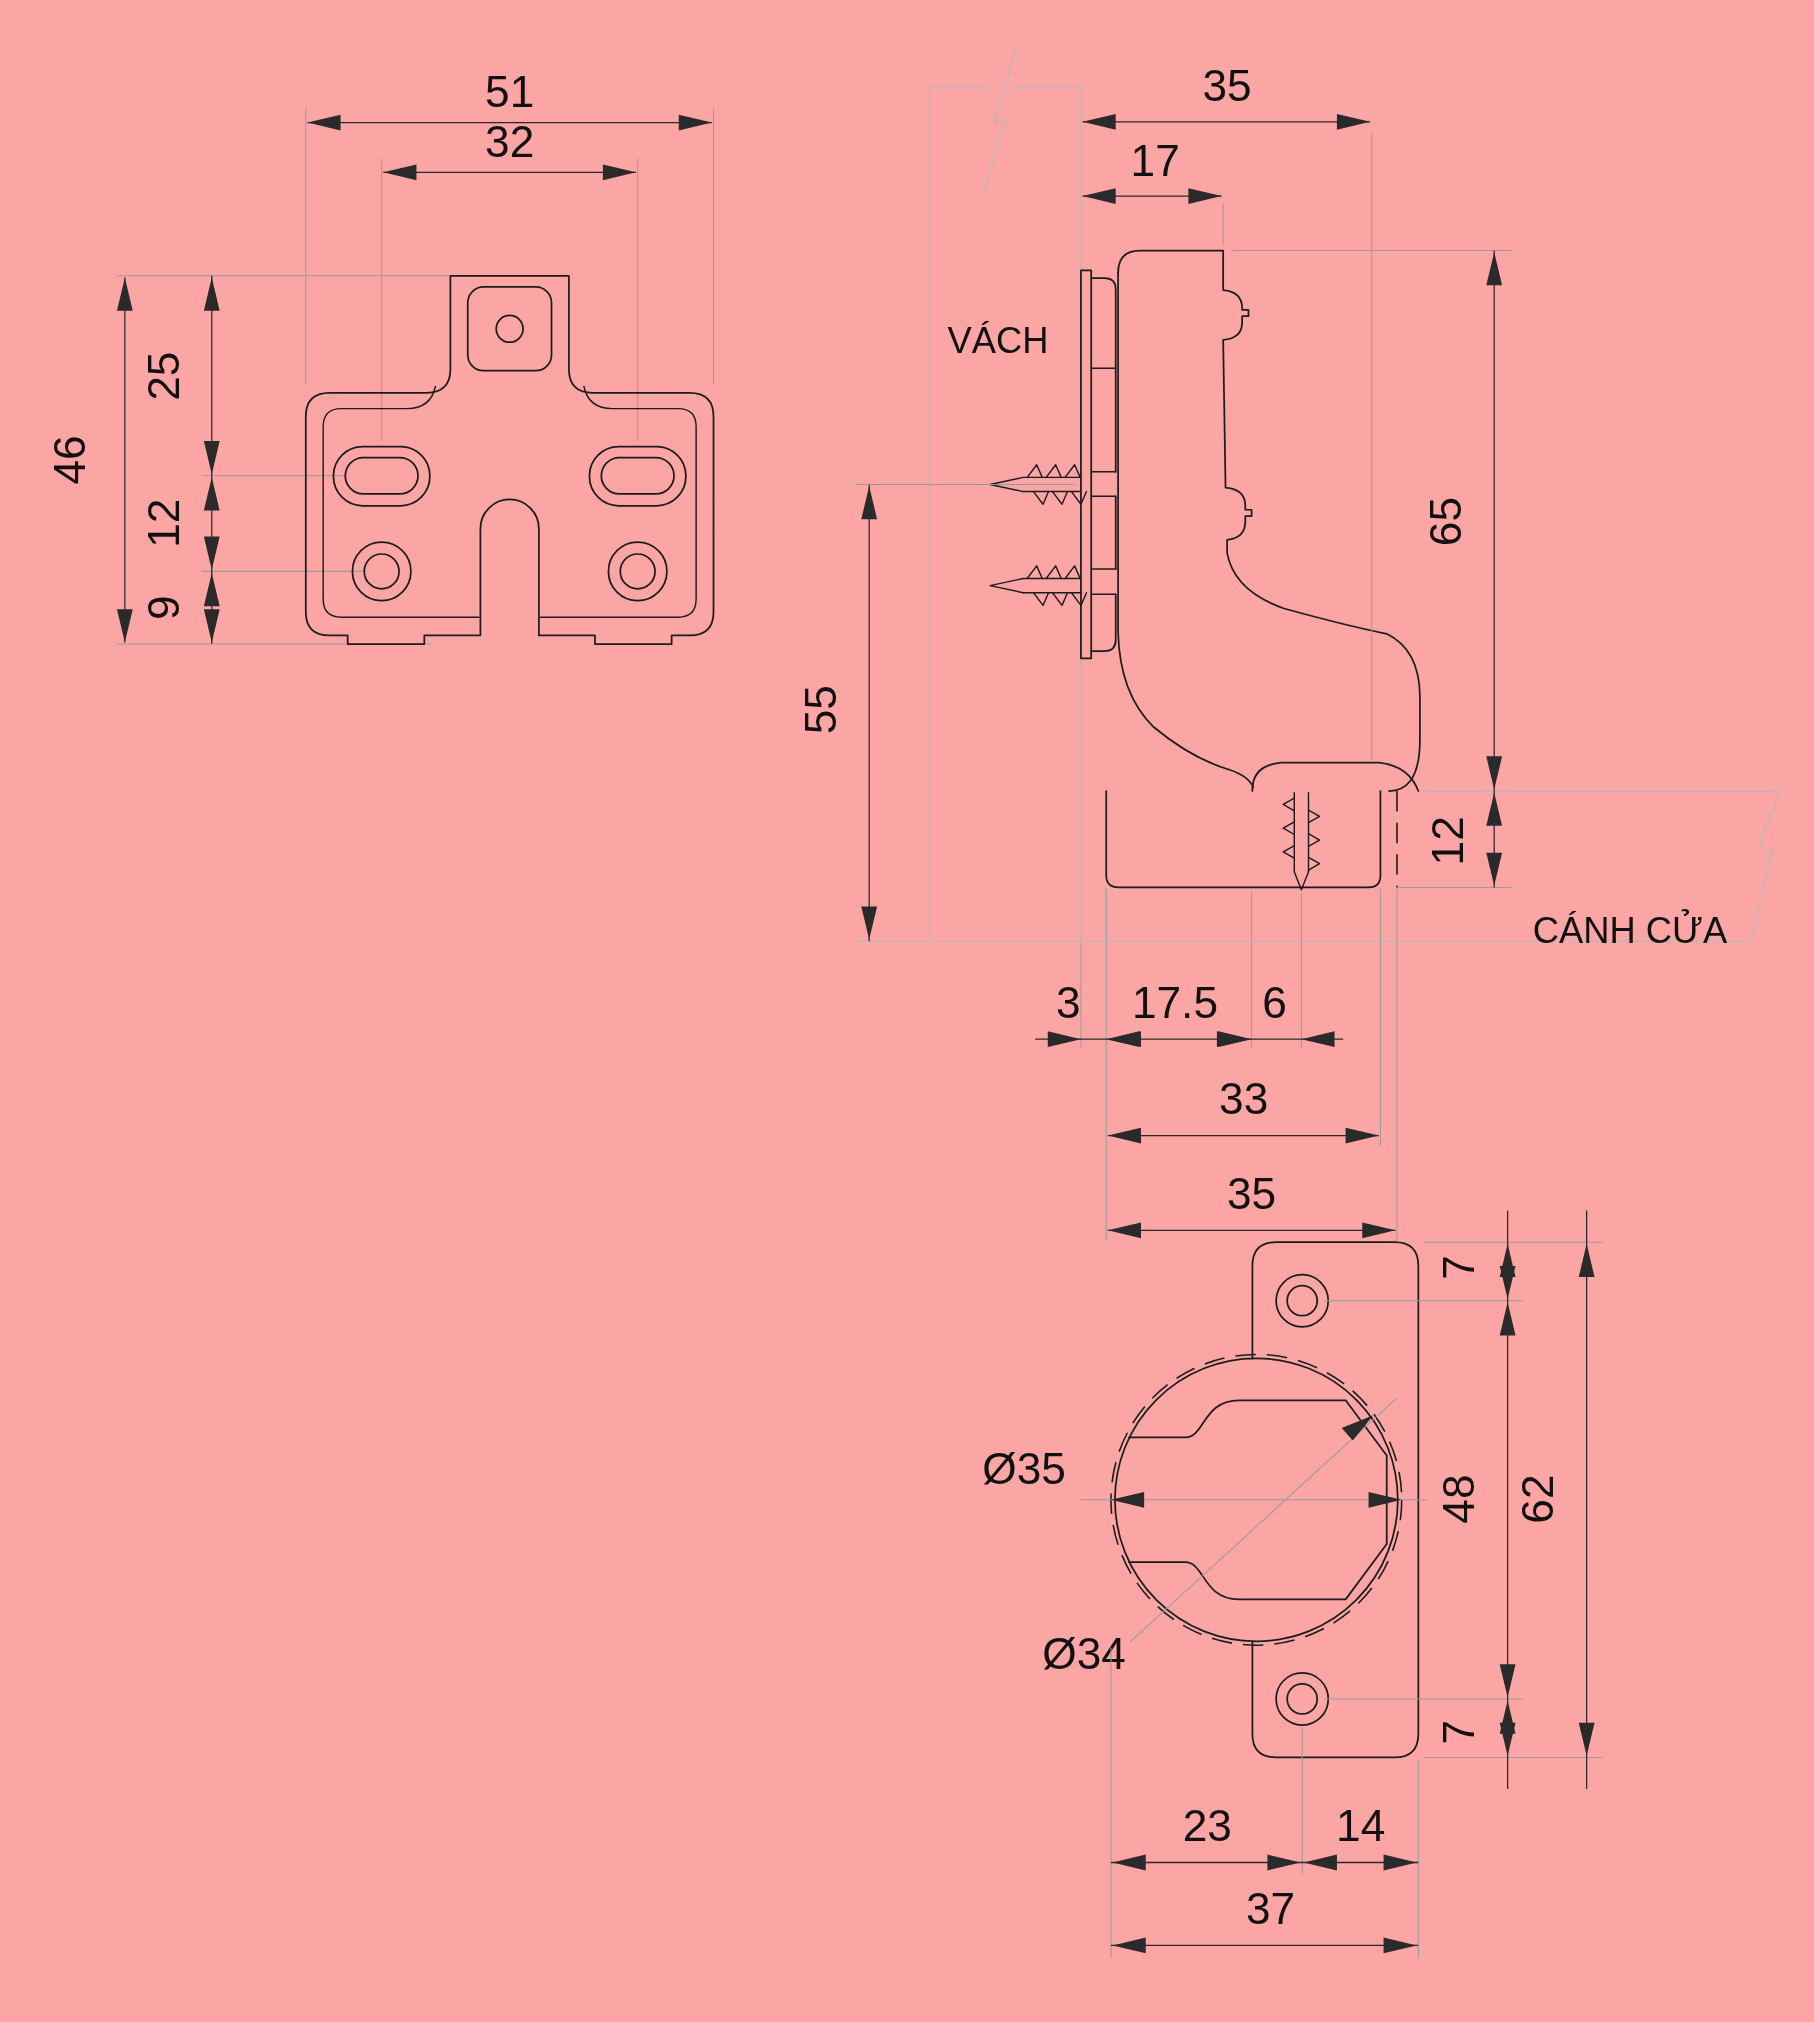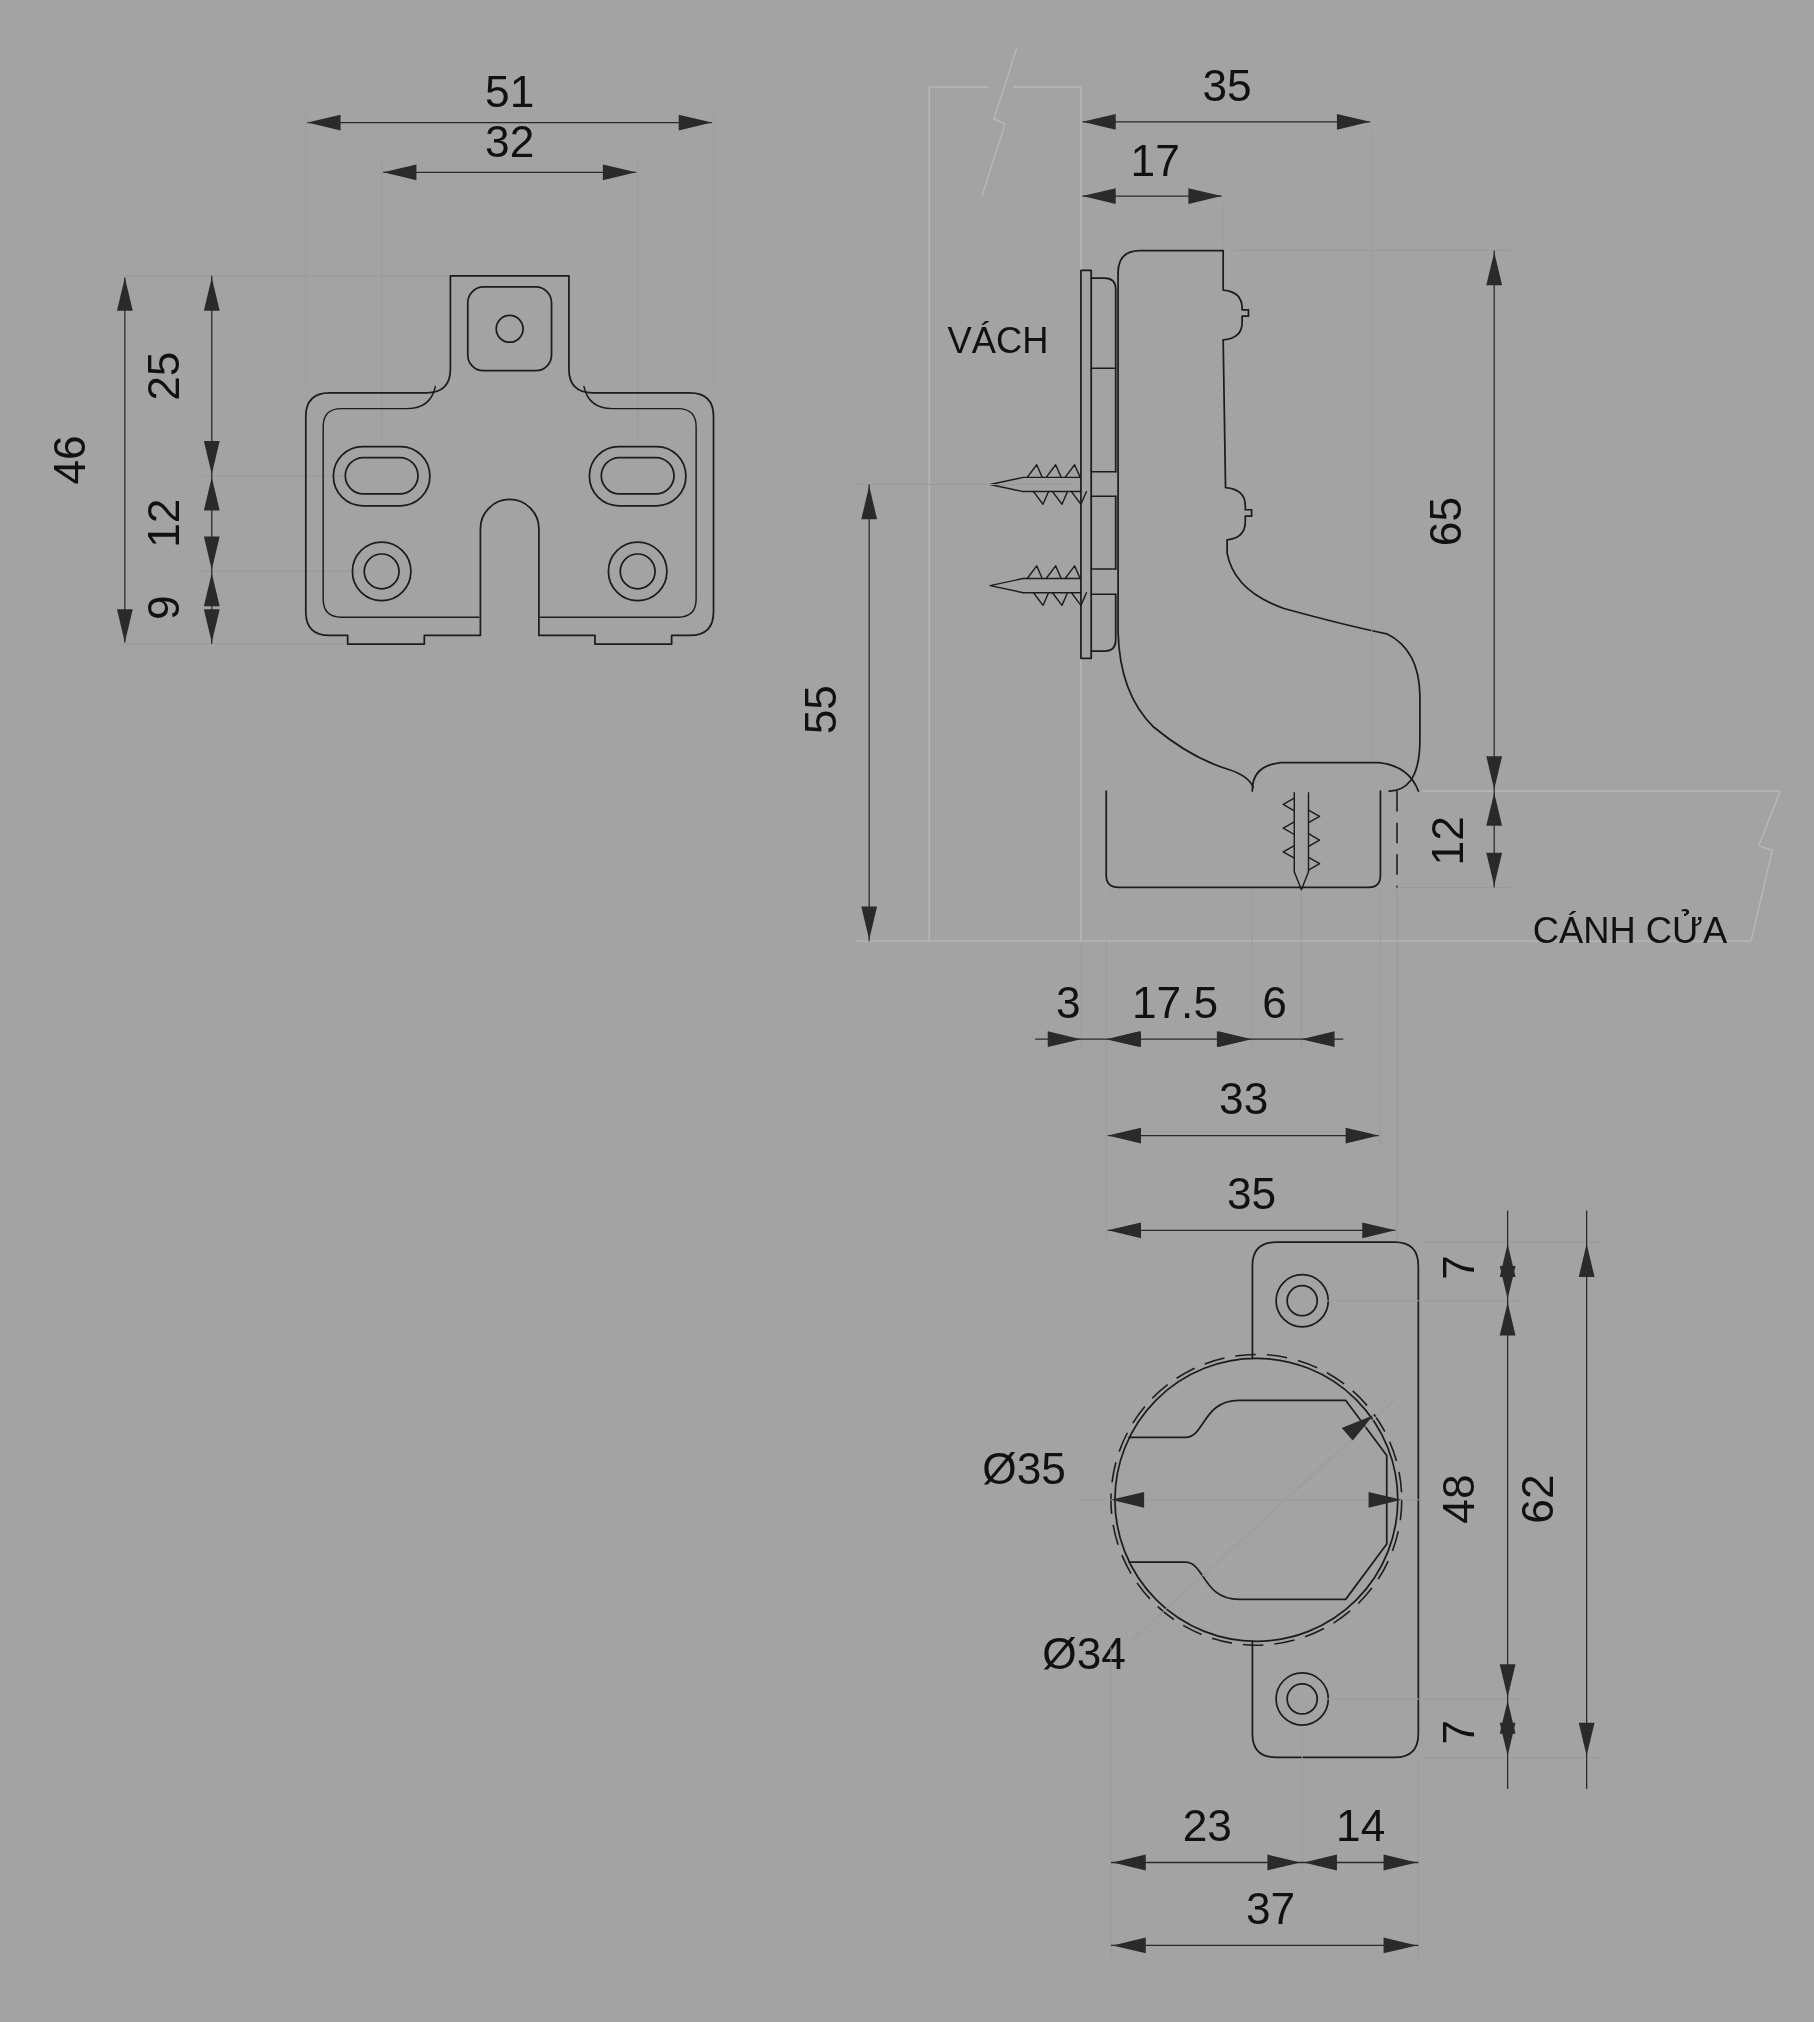--- a/index.html
+++ b/index.html
@@ -1,16 +1,16 @@
 <!DOCTYPE html>
 <html style="font-size:12.6px"><head>
 <meta charset="utf-8">
 <style>
   html,body{margin:0;padding:0;background:#ffffff;}
-  .stage{width:1815px;height:2023px;position:relative;background:#a3a3a3;}
+  .stage{width:1815px;height:2023px;position:relative;background:#fca5a5;}
   svg{display:block;}
   .part{stroke:#1c1c1c;stroke-width:2.2;fill:none;stroke-linecap:round;stroke-linejoin:round;}
   .part-thin{stroke:#1c1c1c;stroke-width:1.8;fill:none;stroke-linecap:round;stroke-linejoin:round;}
   .dim{stroke:#2a2a2a;stroke-width:1.6;fill:none;}
   .arr{fill:#2a2a2a;stroke:none;}
   .ext{stroke:#9b9b9b;stroke-width:1.3;fill:none;}
   .aux{stroke:#b9b9b9;stroke-width:1.7;fill:none;stroke-linejoin:round;}
   .dash{stroke:#1c1c1c;stroke-width:2;fill:none;stroke-dasharray:26 14;}
   .dimtxt{font-family:"Liberation Sans","DejaVu Sans",sans-serif;font-size:56px;fill:#111;}
   .lbltxt{font-family:"Liberation Sans","DejaVu Sans",sans-serif;font-size:46px;fill:#111;}

